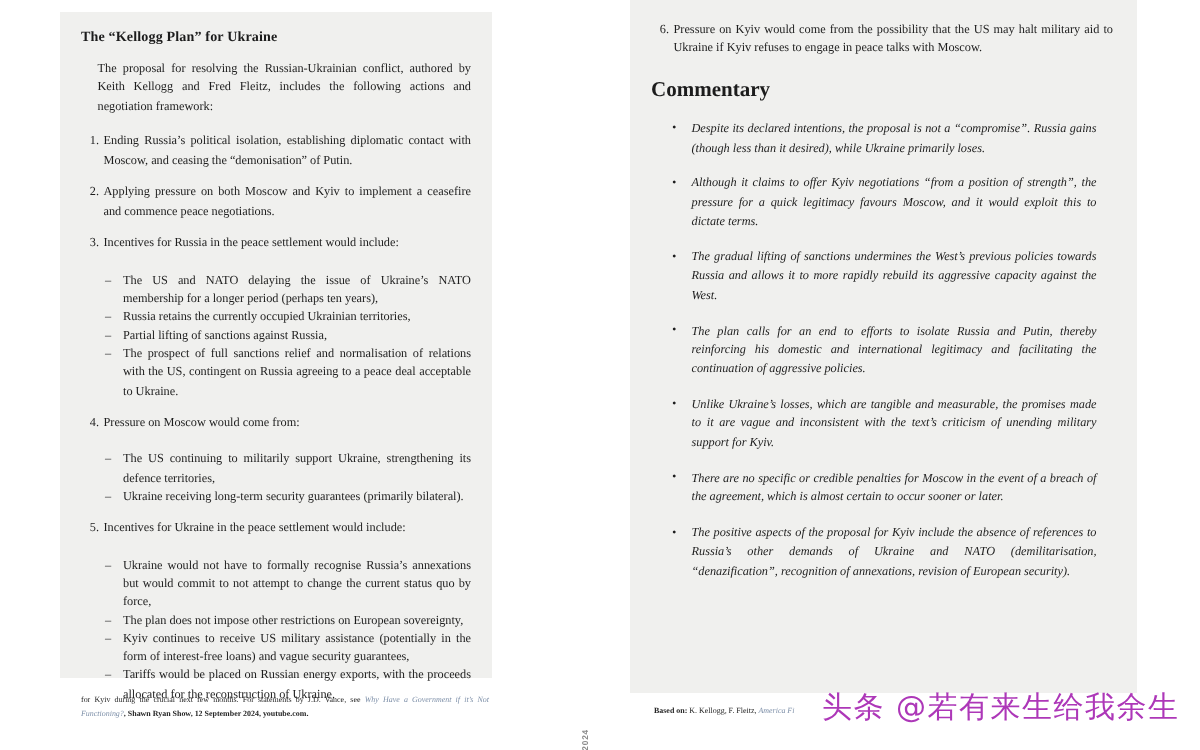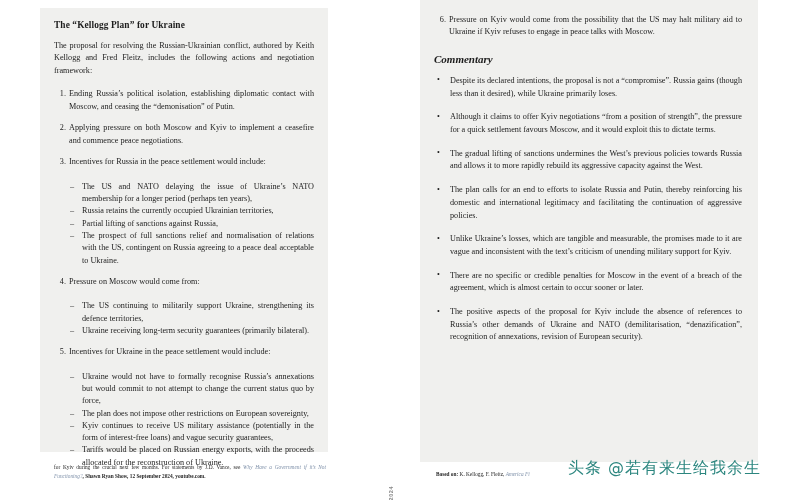--- a/index.html
+++ b/index.html
@@ -51,30 +51,29 @@
   }
 
   h1.doc-title {
     font-size: 9.4px;
     font-weight: bold;
     margin: 0 0 10px 0;
     color: #1c1c1c;
     letter-spacing: .1px;
   }
   h2.section-head {
-    font-size: 11px;
+    font-size: 14px;
     font-weight: bold;
     margin: 14px 0 10px 0;
     color: #1c1c1c;
-    font-style: italic;
   }
   p.intro {
     font-size: 8.2px;
     line-height: 1.52;
-    margin: 0 0 11px 0;
+    margin: 0 0 11px 11px;
     text-align: justify;
     color: #1d1d1d;
   }
 
   ol.num-list {
     list-style: none;
     margin: 0;
     padding: 0;
   }
   ol.num-list > li {
@@ -112,22 +111,23 @@
   }
   ul.dash-list > li::before {
     content: "\2013";
     position: absolute;
     left: 1px;
     top: 0;
   }
 
   ul.bullet-list {
     list-style: none;
-    margin: 0;
-    padding: 0;
+    margin: 11px;
+    padding: 0;
+    font-style: italic;
   }
   ul.bullet-list > li {
     position: relative;
     padding-left: 16px;
     margin-bottom: 11px;
     font-size: 8.2px;
     line-height: 1.55;
     text-align: justify;
     color: #1d1d1d;
   }
@@ -168,25 +168,25 @@
     font-family: "Liberation Sans", sans-serif;
     font-size: 5.6px;
     font-weight: bold;
     letter-spacing: .5px;
     color: #8a8a8a;
     white-space: nowrap;
   }
 
   .watermark {
     position: absolute;
-    left: 568px;
+    left: 548px;
     top: 458px;
     font-family: "DejaVu Sans", sans-serif;
-    font-size: 16px;
-    color: #0f766e;
+    font-size: 20px;
+    color: #a21caf;
     opacity: .88;
     white-space: nowrap;
     letter-spacing: 1px;
     pointer-events: none;
   }
 </style>
 </head>
 <body>
 
 <div class="spread">
@@ -254,21 +254,21 @@
           <li>
             <span class="num">6.</span>
             <span class="li-text">Pressure on Kyiv would come from the possibility that the US may halt military aid to Ukraine if Kyiv refuses to engage in peace talks with Moscow.</span>
           </li>
         </ol>
 
       <h2 class="section-head">Commentary</h2>
 
       <ul class="bullet-list" id="commentary-list">
           <li>Despite its declared intentions, the proposal is not a “compromise”. Russia gains (though less than it desired), while Ukraine primarily loses.</li>
-          <li>Although it claims to offer Kyiv negotiations “from a position of strength”, the pressure for a quick settlement favours Moscow, and it would exploit this to dictate terms.</li>
+          <li>Although it claims to offer Kyiv negotiations “from a position of strength”, the pressure for a quick legitimacy favours Moscow, and it would exploit this to dictate terms.</li>
           <li>The gradual lifting of sanctions undermines the West’s previous policies towards Russia and allows it to more rapidly rebuild its aggressive capacity against the West.</li>
           <li>The plan calls for an end to efforts to isolate Russia and Putin, thereby reinforcing his domestic and international legitimacy and facilitating the continuation of aggressive policies.</li>
           <li>Unlike Ukraine’s losses, which are tangible and measurable, the promises made to it are vague and inconsistent with the text’s criticism of unending military support for Kyiv.</li>
           <li>There are no specific or credible penalties for Moscow in the event of a breach of the agreement, which is almost certain to occur sooner or later.</li>
           <li>The positive aspects of the proposal for Kyiv include the absence of references to Russia’s other demands of Ukraine and NATO (demilitarisation, “denazification”, recognition of annexations, revision of European security).</li>
         </ul>
     </div>
 
     <div class="footnote footnote-right">
       <span class="fn-bold">Based on:</span><span> K. Kellogg, F. Fleitz, </span><span class="fn-link">America Fi</span>

